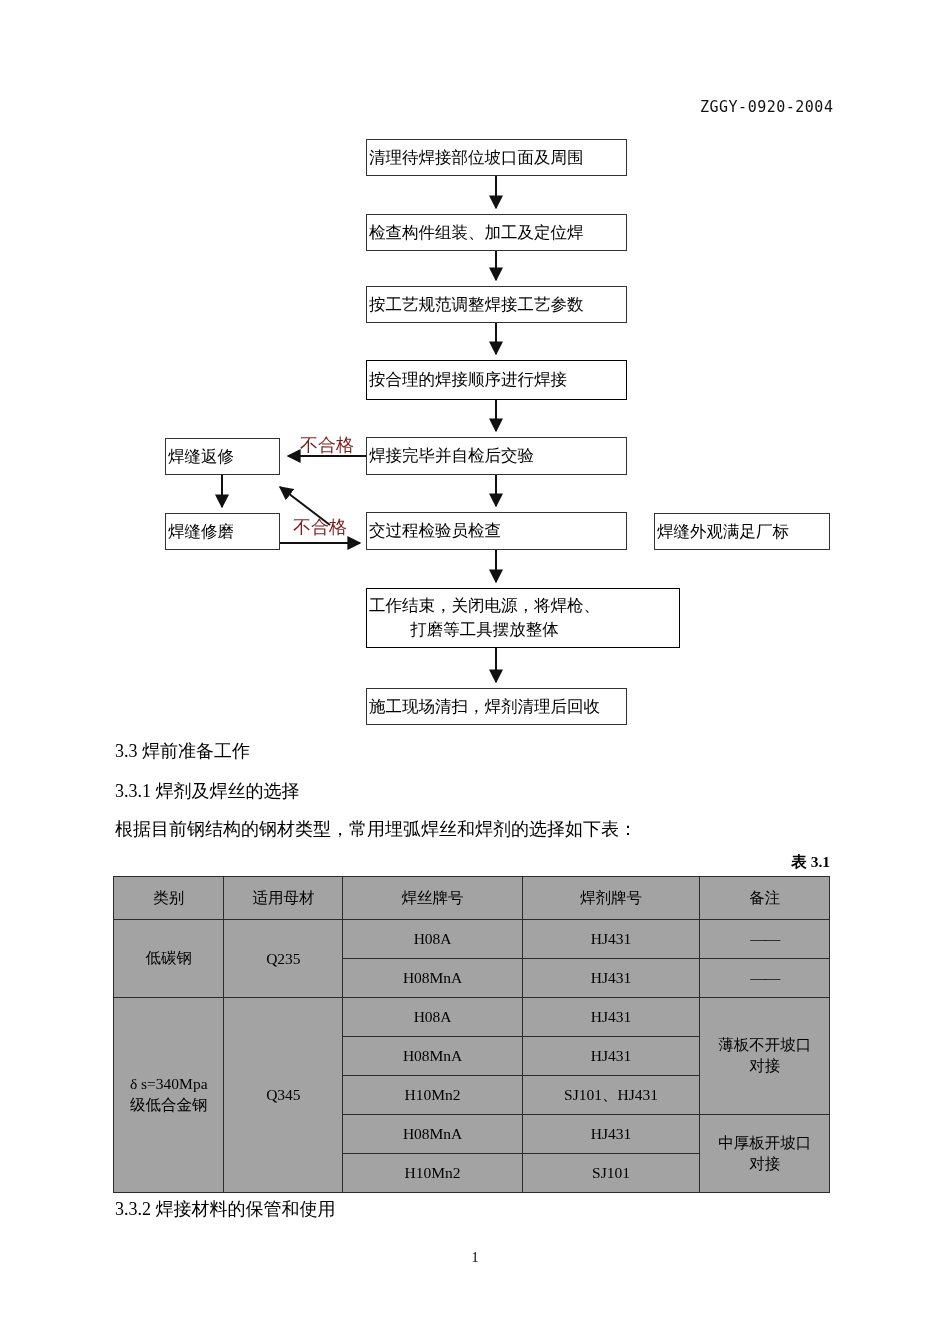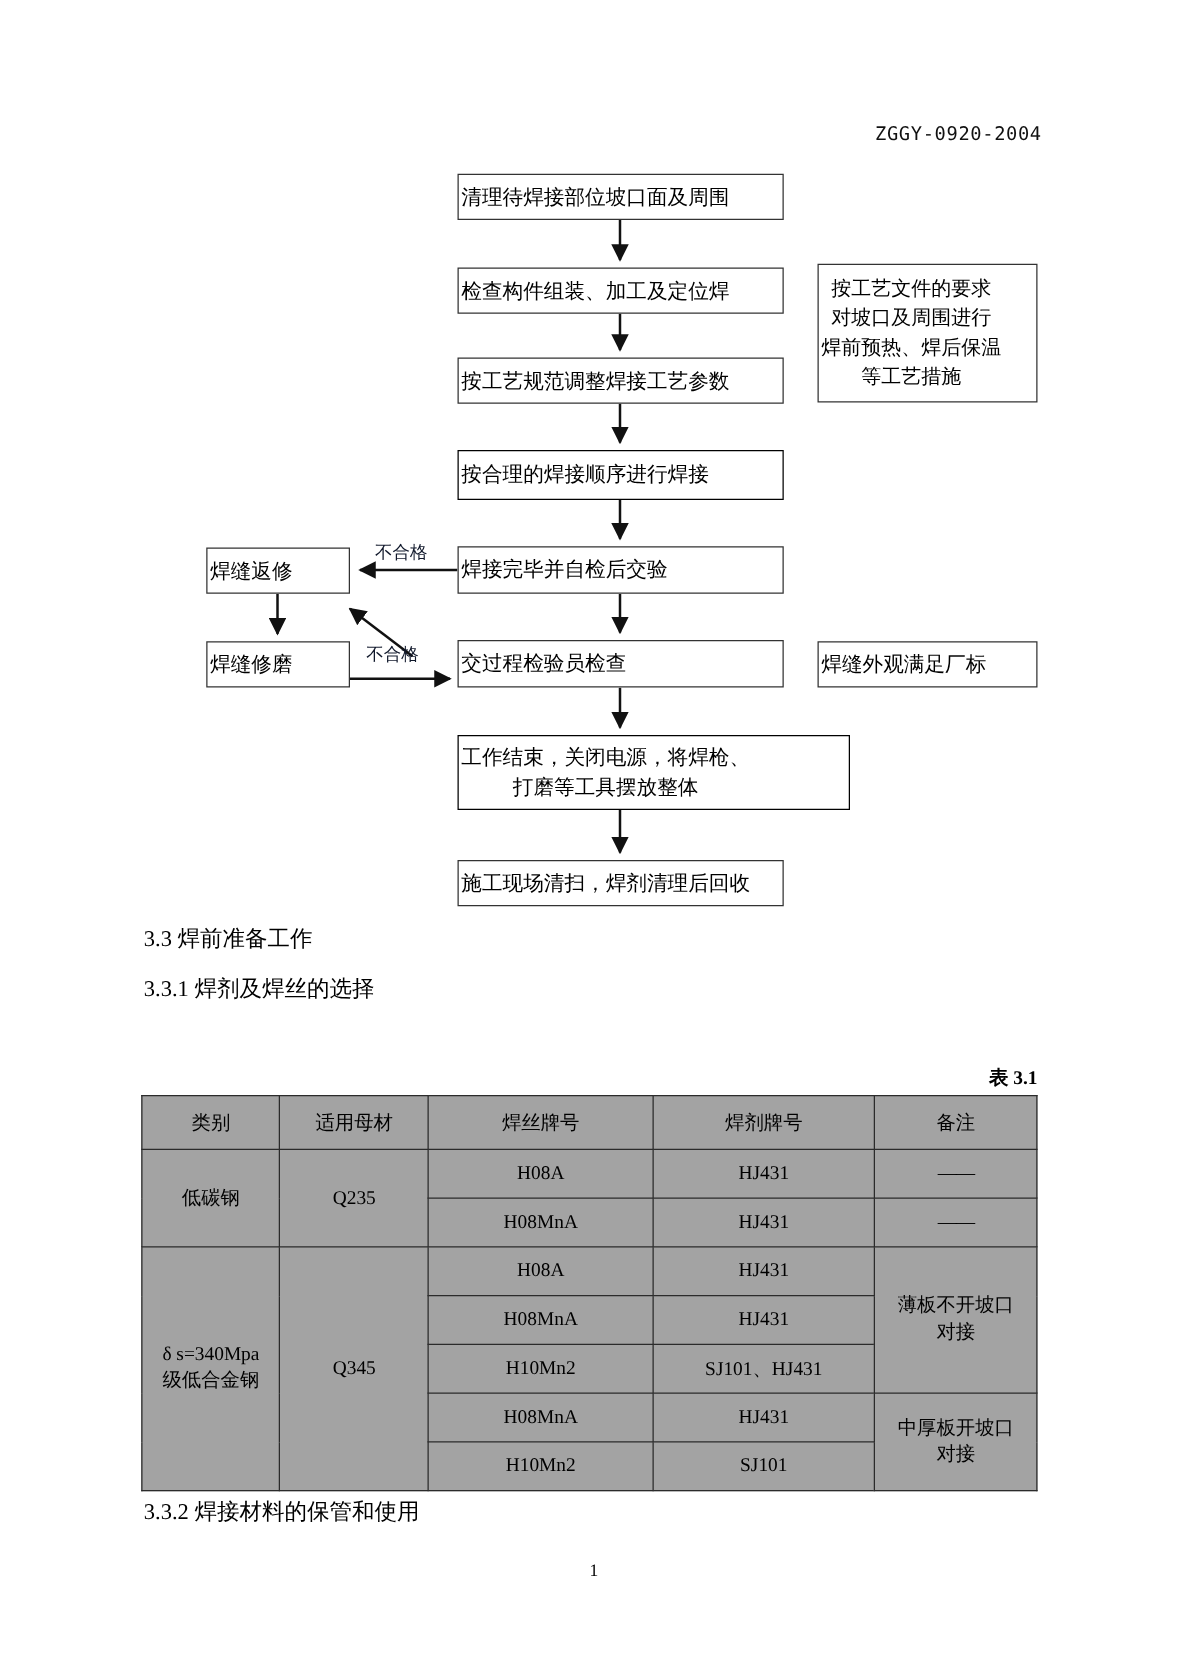--- a/index.html
+++ b/index.html
@@ -24,21 +24,21 @@
     display:flex;align-items:center;justify-content:flex-start;
     text-align:center;font-size:16.5px;line-height:1.45;
     color:#000;box-sizing:border-box;padding:2px 2px;
   }
   .fbox.heavy{border:1.6px solid #000;}
   .fbox.thin{border:1px solid #333;}
   .fbox .txt{display:block;}
   .fbox .txt span{display:block;white-space:nowrap;}
 
   .edgelabel{
-    position:absolute;font-size:14px;color:#0f172a;white-space:nowrap;
+    position:absolute;font-size:18px;color:#7f1d1d;white-space:nowrap;
     background:transparent;
   }
 
   svg.connectors{position:absolute;left:0;top:0;width:950px;height:745px;overflow:visible;}
 
   
   .para{
     position:absolute;font-size:18px;line-height:1.5;color:#000;
     white-space:nowrap;
     text-align:right;
@@ -138,41 +138,34 @@
     </div>
 
     <div class="fbox thin" style="left:165px;top:438px;width:115px;height:37px;">
       <span class="txt">焊缝返修</span>
     </div>
 
     <div class="fbox thin" style="left:165px;top:513px;width:115px;height:37px;">
       <span class="txt">焊缝修磨</span>
     </div>
 
-    <div class="fbox thin" style="left:654px;top:211px;width:176px;height:111px;font-size:16px;">
-      <span class="txt">
-        <span>按工艺文件的要求</span>
-        <span>对坡口及周围进行</span>
-        <span>焊前预热、焊后保温</span>
-        <span>等工艺措施</span>
-      </span>
-    </div>
 
     <div class="fbox thin" style="left:654px;top:513px;width:176px;height:37px;">
       <span class="txt">焊缝外观满足厂标</span>
     </div>
 
     <div class="edgelabel" style="left:300px;top:433px;">不合格</div>
     <div class="edgelabel" style="left:293px;top:515px;">不合格</div>
   </div>
 
   <div class="para sec" style="left:115px;top:738px;">3.3  焊前准备工作</div>
 
   <div class="para sec" style="left:115px;top:778px;">3.3.1 焊剂及焊丝的选择</div>
 
+  <div class="para" style="left:115px;top:816px;">根据目前钢结构的钢材类型，常用埋弧焊丝和焊剂的选择如下表：</div>
 
   <div class="tbl-caption">表 3.1</div>
 
   <table class="data">
     <thead>
       <tr>
         <th class="c1 cjk">类别</th>
         <th class="c2 cjk">适用母材</th>
         <th class="c3 cjk">焊丝牌号</th>
         <th class="c4 cjk">焊剂牌号</th>

